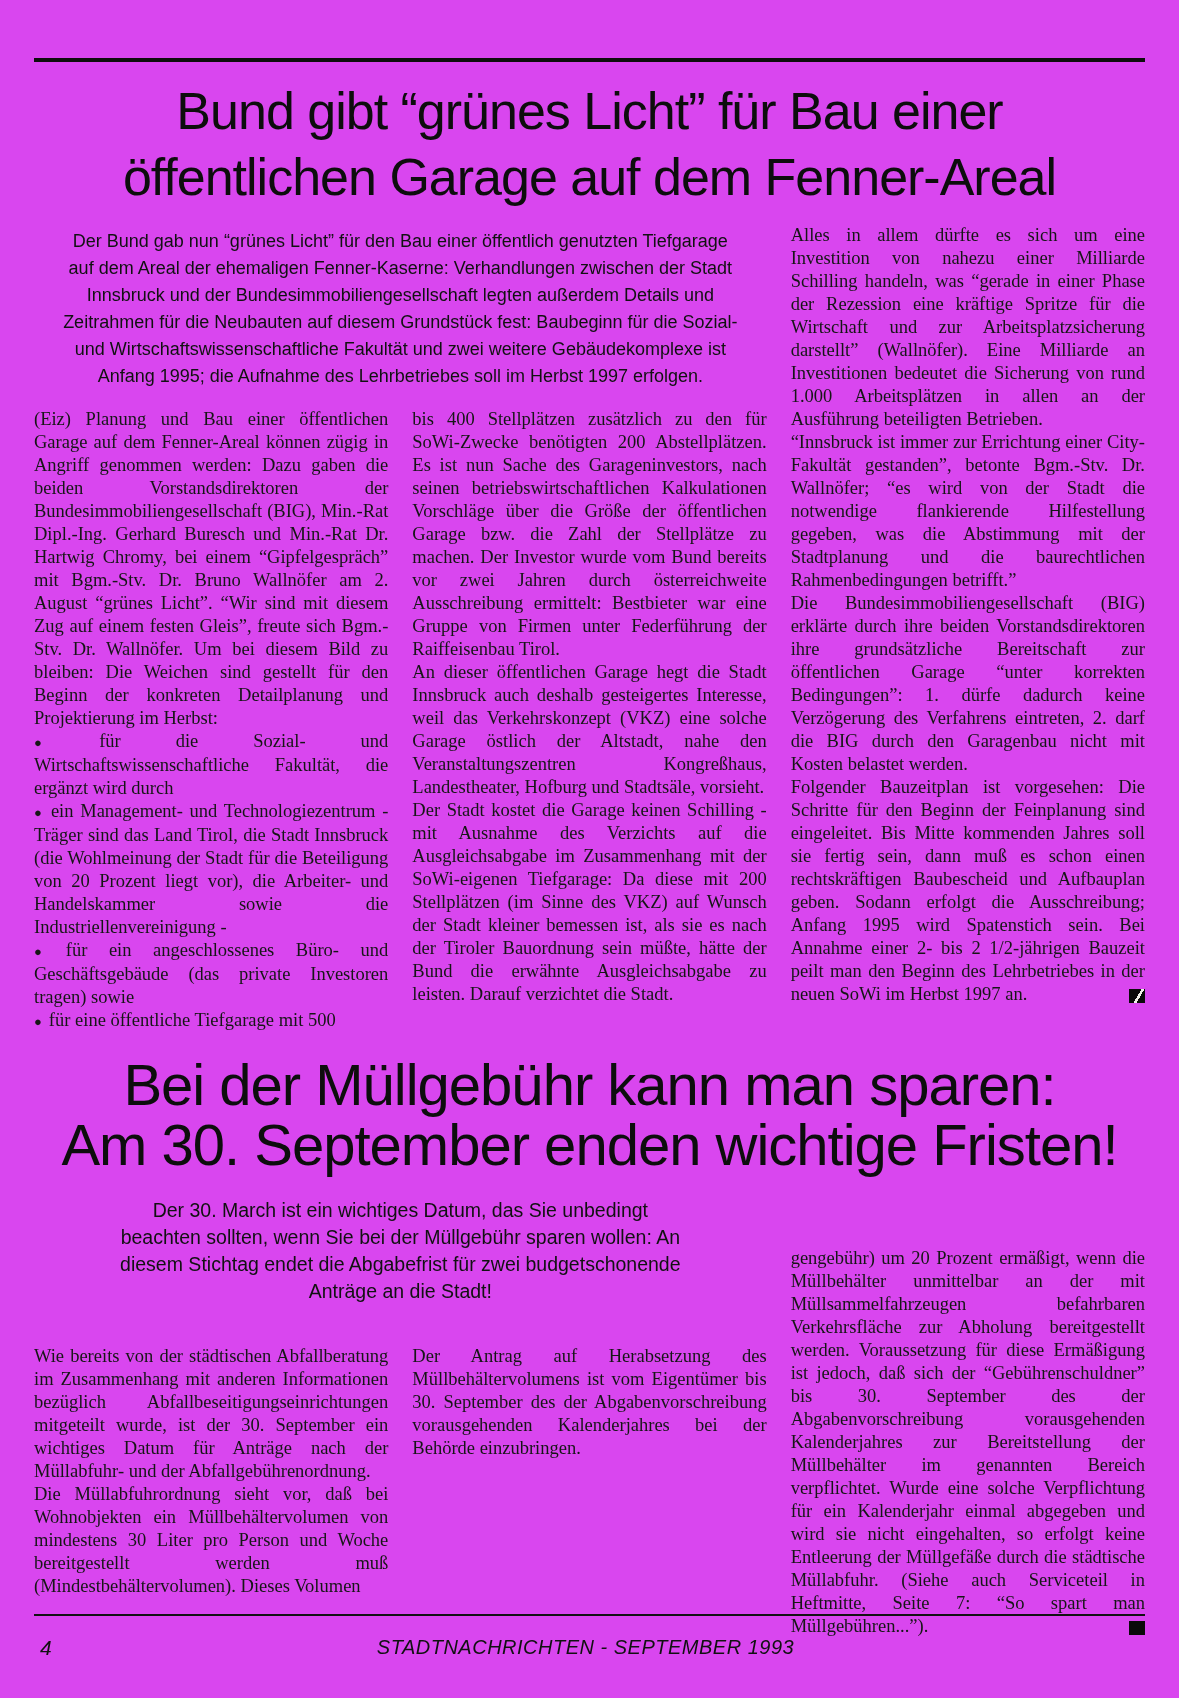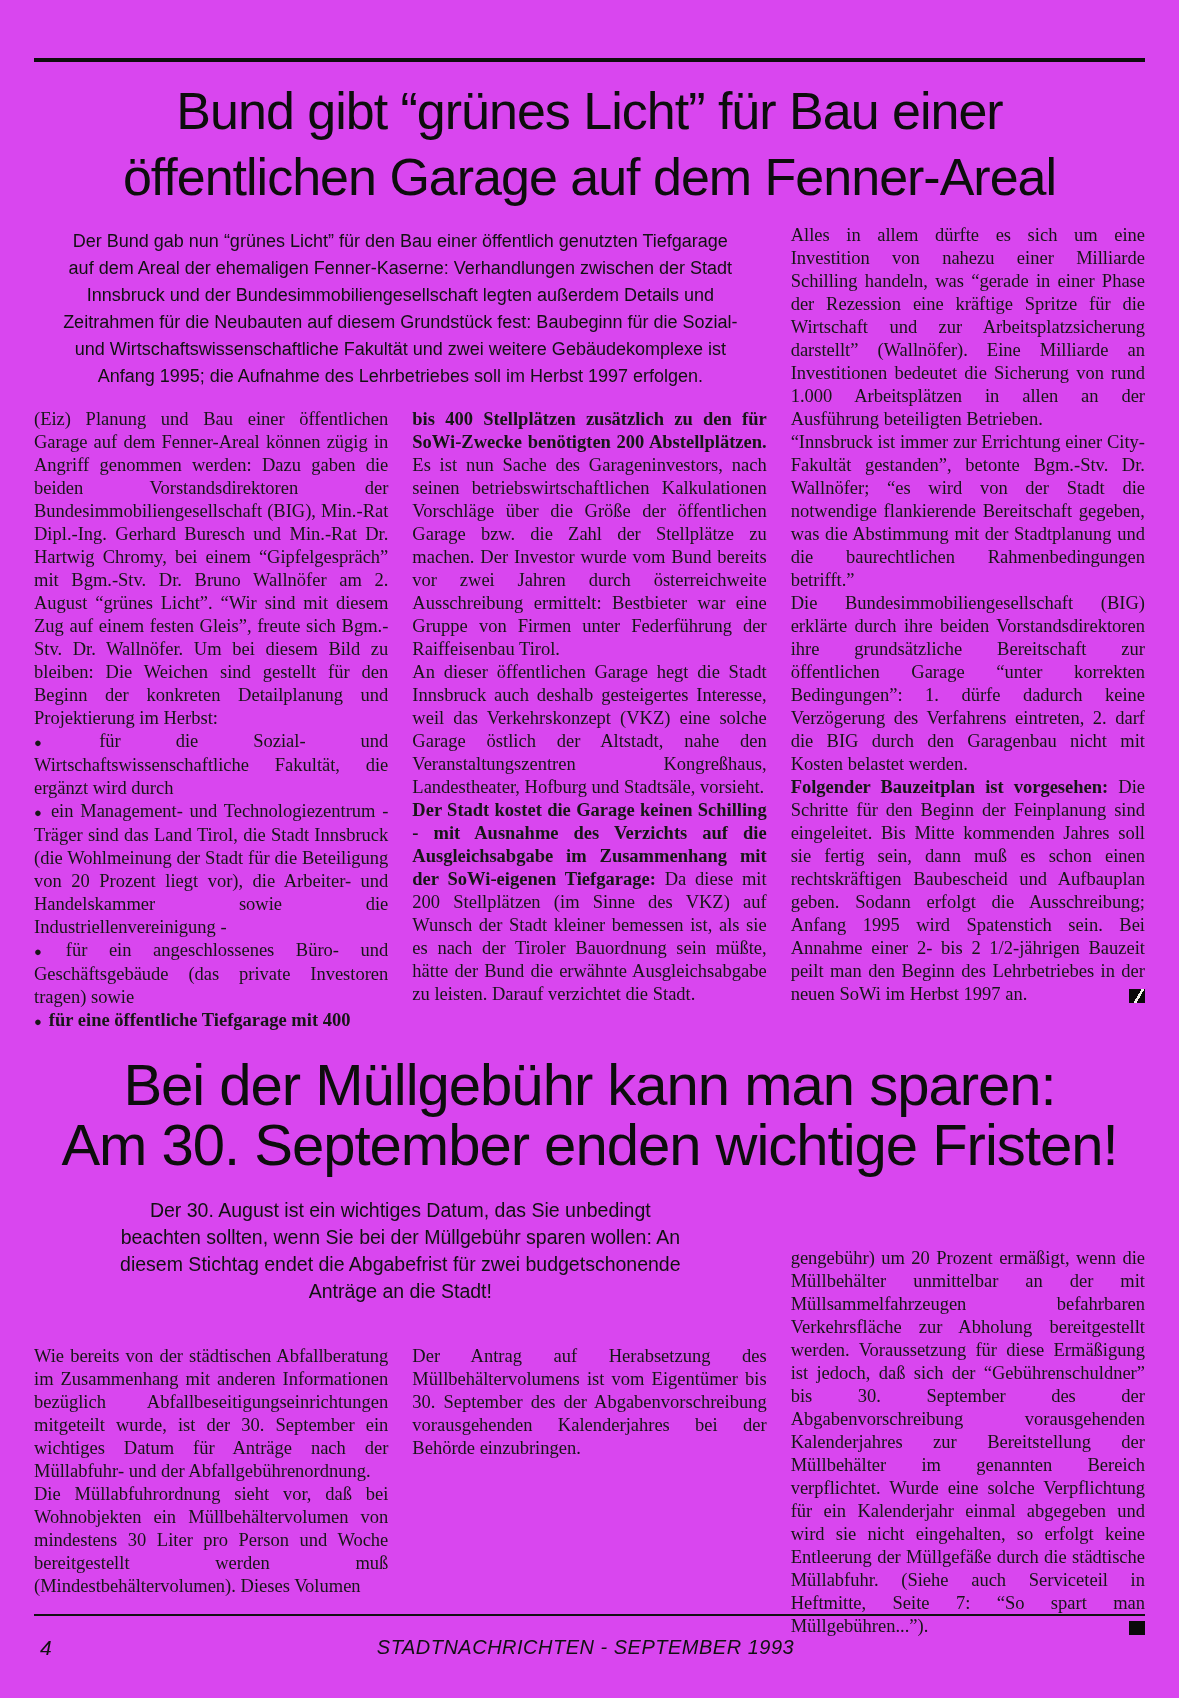--- a/index.html
+++ b/index.html
@@ -45,21 +45,21 @@
     font-size:18.5px;
     line-height:23px;
     text-align:justify;
     hyphens:auto;
   }
   .col-1 { grid-area:2 / 1 / 3 / 2; }
   .col-2 { grid-area:2 / 2 / 3 / 3; }
   .col-3 { grid-area:1 / 3 / 3 / 4; padding-top:4px; }
   .a2 .col-3 { padding-top:62px; }
   .para { margin:0; }
-  .para .bold { font-weight:700; }
+  .para .bold { font-weight:400; }
   .dot { font-size:13px; margin-right:7px; }
   .endmark { float:right; width:16px; height:14px; background:#0a0a0a; margin-top:6px; }
   .endmark.notch {
     background:linear-gradient(120deg, #0a0a0a 52%, #f1f0ea 52%, #f1f0ea 64%, #0a0a0a 64%);
   }
   .rule-bottom { position:absolute; left:34px; right:34px; bottom:82px; height:2px; background:#111; }
   .footer { position:absolute; left:34px; right:34px; bottom:30px; height:34px;
     font-family:"Liberation Sans", sans-serif; font-style:italic; color:#111; }
   .page-number { position:absolute; left:6px; top:2px; font-size:21px; }
   .footer-title { position:absolute; left:0; right:8px; top:2px; text-align:center;
@@ -75,40 +75,40 @@
   <h1 class="headline headline-1">Bund gibt “grünes Licht” für Bau einer
 öffentlichen Garage auf dem Fenner-Areal</h1>
 
   <div class="article-grid a1">
     <div class="lead">Der Bund gab nun “grünes Licht” für den Bau einer öffentlich genutzten Tiefgarage auf dem Areal der ehemaligen Fenner-Kaserne: Verhandlungen zwischen der Stadt Innsbruck und der Bundesimmobiliengesellschaft legten außerdem Details und Zeitrahmen für die Neubauten auf diesem Grundstück fest: Baubeginn für die Sozial- und Wirtschaftswissenschaftliche Fakultät und zwei weitere Gebäudekomplexe ist Anfang 1995; die Aufnahme des Lehrbetriebes soll im Herbst 1997 erfolgen.</div>
     <div class="bodycol col-1">
         <p class="para"><span>(Eiz) Planung und Bau einer öffentlichen Garage auf dem Fenner-Areal können zügig in Angriff genommen werden: Dazu gaben die beiden Vorstandsdirektoren der Bundesimmobiliengesellschaft (BIG), Min.-Rat Dipl.-Ing. Gerhard Buresch und Min.-Rat Dr. Hartwig Chromy, bei einem “Gipfelgespräch” mit Bgm.-Stv. Dr. Bruno Wallnöfer am 2. August “grünes Licht”. “Wir sind mit diesem Zug auf einem festen Gleis”, freute sich Bgm.-Stv. Dr. Wallnöfer. Um bei diesem Bild zu bleiben: Die Weichen sind gestellt für den Beginn der konkreten Detailplanung und Projektierung im Herbst:</span></p>
         <p class="para"><span class="dot">●</span><span>für die Sozial- und Wirtschaftswissenschaftliche Fakultät, die ergänzt wird durch</span></p>
         <p class="para"><span class="dot">●</span><span>ein Management- und Technologiezentrum - Träger sind das Land Tirol, die Stadt Innsbruck (die Wohlmeinung der Stadt für die Beteiligung von 20 Prozent liegt vor), die Arbeiter- und Handelskammer sowie die Industriellenvereinigung -</span></p>
         <p class="para"><span class="dot">●</span><span>für ein angeschlossenes Büro- und Geschäftsgebäude (das private Investoren tragen) sowie</span></p>
-        <p class="para"><span class="dot">●</span><span class="bold">für eine öffentliche Tiefgarage mit 400</span></p>
+        <p class="para"><span class="dot">●</span><span class="bold">für eine öffentliche Tiefgarage mit 500</span></p>
       </div>
     <div class="bodycol col-2">
         <p class="para"><span class="bold">bis 400 Stellplätzen zusätzlich zu den für SoWi-Zwecke benötigten 200 Abstellplätzen.</span><span> Es ist nun Sache des Garageninvestors, nach seinen betriebswirtschaftlichen Kalkulationen Vorschläge über die Größe der öffentlichen Garage bzw. die Zahl der Stellplätze zu machen. Der Investor wurde vom Bund bereits vor zwei Jahren durch österreichweite Ausschreibung ermittelt: Bestbieter war eine Gruppe von Firmen unter Federführung der Raiffeisenbau Tirol.</span></p>
         <p class="para"><span>An dieser öffentlichen Garage hegt die Stadt Innsbruck auch deshalb gesteigertes Interesse, weil das Verkehrskonzept (VKZ) eine solche Garage östlich der Altstadt, nahe den Veranstaltungszentren Kongreßhaus, Landestheater, Hofburg und Stadtsäle, vorsieht.</span></p>
         <p class="para"><span class="bold">Der Stadt kostet die Garage keinen Schilling - mit Ausnahme des Verzichts auf die Ausgleichsabgabe im Zusammenhang mit der SoWi-eigenen Tiefgarage:</span><span> Da diese mit 200 Stellplätzen (im Sinne des VKZ) auf Wunsch der Stadt kleiner bemessen ist, als sie es nach der Tiroler Bauordnung sein müßte, hätte der Bund die erwähnte Ausgleichsabgabe zu leisten. Darauf verzichtet die Stadt.</span></p>
       </div>
     <div class="bodycol col-3">
         <p class="para"><span>Alles in allem dürfte es sich um eine Investition von nahezu einer Milliarde Schilling handeln, was “gerade in einer Phase der Rezession eine kräftige Spritze für die Wirtschaft und zur Arbeitsplatzsicherung darstellt” (Wallnöfer). Eine Milliarde an Investitionen bedeutet die Sicherung von rund 1.000 Arbeitsplätzen in allen an der Ausführung beteiligten Betrieben.</span></p>
-        <p class="para"><span>“Innsbruck ist immer zur Errichtung einer City-Fakultät gestanden”, betonte Bgm.-Stv. Dr. Wallnöfer; “es wird von der Stadt die notwendige flankierende Bereitschaft gegeben, was die Abstimmung mit der Stadtplanung und die baurechtlichen Rahmenbedingungen betrifft.”</span></p>
+        <p class="para"><span>“Innsbruck ist immer zur Errichtung einer City-Fakultät gestanden”, betonte Bgm.-Stv. Dr. Wallnöfer; “es wird von der Stadt die notwendige flankierende Hilfestellung gegeben, was die Abstimmung mit der Stadtplanung und die baurechtlichen Rahmenbedingungen betrifft.”</span></p>
         <p class="para"><span>Die Bundesimmobiliengesellschaft (BIG) erklärte durch ihre beiden Vorstandsdirektoren ihre grundsätzliche Bereitschaft zur öffentlichen Garage “unter korrekten Bedingungen”: 1. dürfe dadurch keine Verzögerung des Verfahrens eintreten, 2. darf die BIG durch den Garagenbau nicht mit Kosten belastet werden.</span></p>
         <p class="para"><span class="bold">Folgender Bauzeitplan ist vorgesehen:</span><span> Die Schritte für den Beginn der Feinplanung sind eingeleitet. Bis Mitte kommenden Jahres soll sie fertig sein, dann muß es schon einen rechtskräftigen Baubescheid und Aufbauplan geben. Sodann erfolgt die Ausschreibung; Anfang 1995 wird Spatenstich sein. Bei Annahme einer 2- bis 2 1/2-jährigen Bauzeit peilt man den Beginn des Lehrbetriebes in der neuen SoWi im Herbst 1997 an.</span><span class="endmark notch"></span></p>
       </div>
   </div>
 
   <h1 class="headline headline-2">Bei der Müllgebühr kann man sparen:
 Am 30. September enden wichtige Fristen!</h1>
 
   <div class="article-grid a2">
-    <div class="lead lead-2">Der 30. August ist ein wichtiges Datum, das Sie unbedingt beachten sollten, wenn Sie bei der Müllgebühr sparen wollen: An diesem Stichtag endet die Abgabefrist für zwei budgetschonende Anträge an die Stadt!</div>
+    <div class="lead lead-2">Der 30. March ist ein wichtiges Datum, das Sie unbedingt beachten sollten, wenn Sie bei der Müllgebühr sparen wollen: An diesem Stichtag endet die Abgabefrist für zwei budgetschonende Anträge an die Stadt!</div>
     <div class="bodycol col-1">
         <p class="para"><span>Wie bereits von der städtischen Abfallberatung im Zusammenhang mit anderen Informationen bezüglich Abfallbeseitigungseinrichtungen mitgeteilt wurde, ist der 30. September ein wichtiges Datum für Anträge nach der Müllabfuhr- und der Abfallgebührenordnung.</span></p>
         <p class="para"><span>Die Müllabfuhrordnung sieht vor, daß bei Wohnobjekten ein Müllbehältervolumen von mindestens 30 Liter pro Person und Woche bereitgestellt werden muß (Mindestbehältervolumen). Dieses Volumen</span></p>
       </div>
     <div class="bodycol col-2">
         <p class="para"><span>Der Antrag auf Herabsetzung des Müllbehältervolumens ist vom Eigentümer bis 30. September des der Abgabenvorschreibung vorausgehenden Kalenderjahres bei der Behörde einzubringen.</span></p>
       </div>
     <div class="bodycol col-3">
         <p class="para"><span>gengebühr) um 20 Prozent ermäßigt, wenn die Müllbehälter unmittelbar an der mit Müllsammelfahrzeugen befahrbaren Verkehrsfläche zur Abholung bereitgestellt werden. Voraussetzung für diese Ermäßigung ist jedoch, daß sich der “Gebührenschuldner” bis 30. September des der Abgabenvorschreibung vorausgehenden Kalenderjahres zur Bereitstellung der Müllbehälter im genannten Bereich verpflichtet. Wurde eine solche Verpflichtung für ein Kalenderjahr einmal abgegeben und wird sie nicht eingehalten, so erfolgt keine Entleerung der Müllgefäße durch die städtische Müllabfuhr. (Siehe auch Serviceteil in Heftmitte, Seite 7: “So spart man Müllgebühren...”).</span><span class="endmark"></span></p>
       </div>

